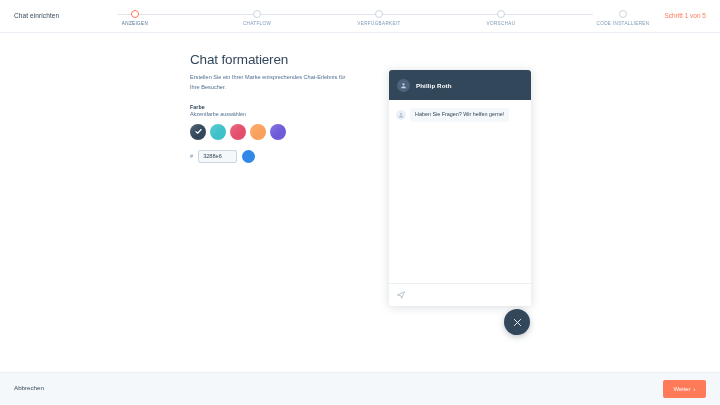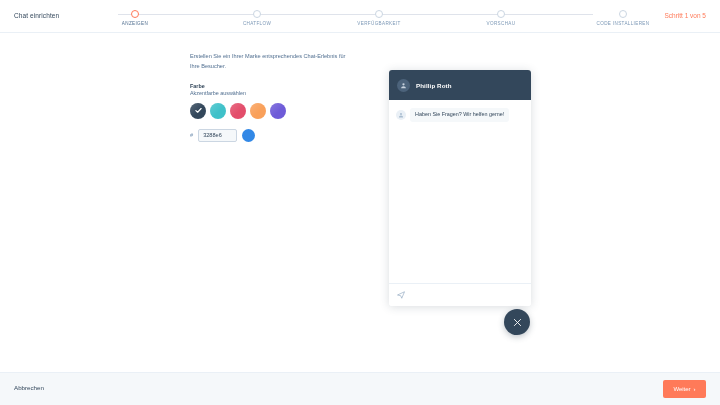--- a/index.html
+++ b/index.html
@@ -371,20 +371,21 @@
         <div class="step-label">CODE INSTALLIEREN</div>
       </div>
     </div>
 
     <div class="step-counter" style="color: rgb(255, 122, 89);">Schritt 1 von 5</div>
   </div>
 
   <div class="content">
 
     <div class="form-col">
+      <h1 class="page-title">Chat formatieren</h1>
       <p class="page-desc">Erstellen Sie ein Ihrer Marke entsprechendes Chat-Erlebnis für Ihre Besucher.</p>
 
       <div class="field-label">Farbe</div>
       <div class="field-sublabel">Akzentfarbe auswählen</div>
 
       <div class="swatch-row">
         <div class="swatch" id="sw0" style="background: rgb(51, 71, 91);">
           <span class="check">
             <svg width="7" height="7" viewBox="0 0 12 12">
                 <path d="M1.5 6.2 L4.5 9 L10.5 2.6" stroke="#ffffff" stroke-width="2" fill="none" stroke-linecap="round" stroke-linejoin="round"></path>

